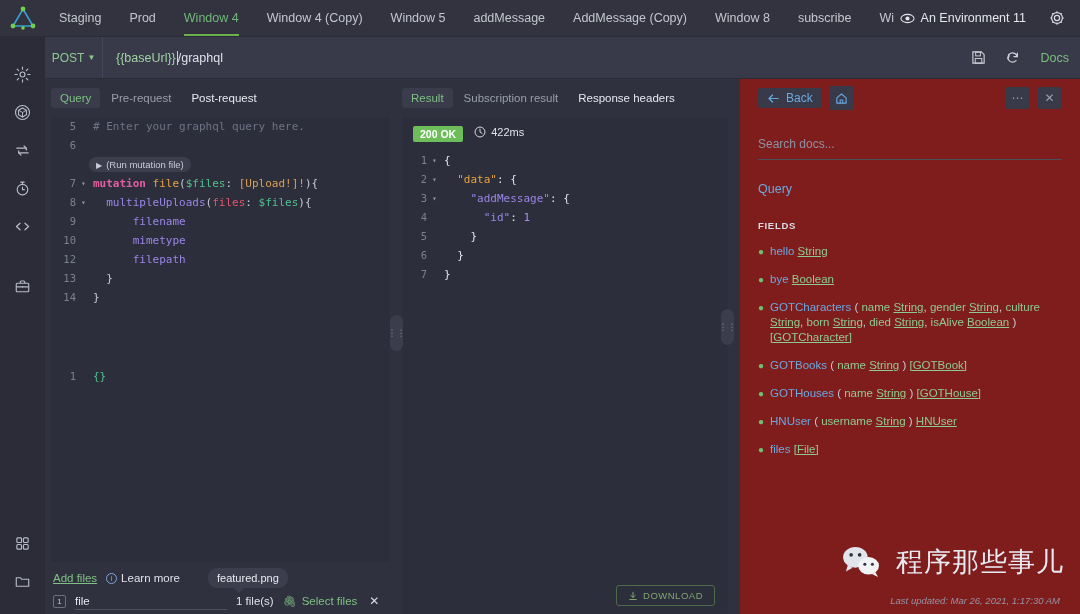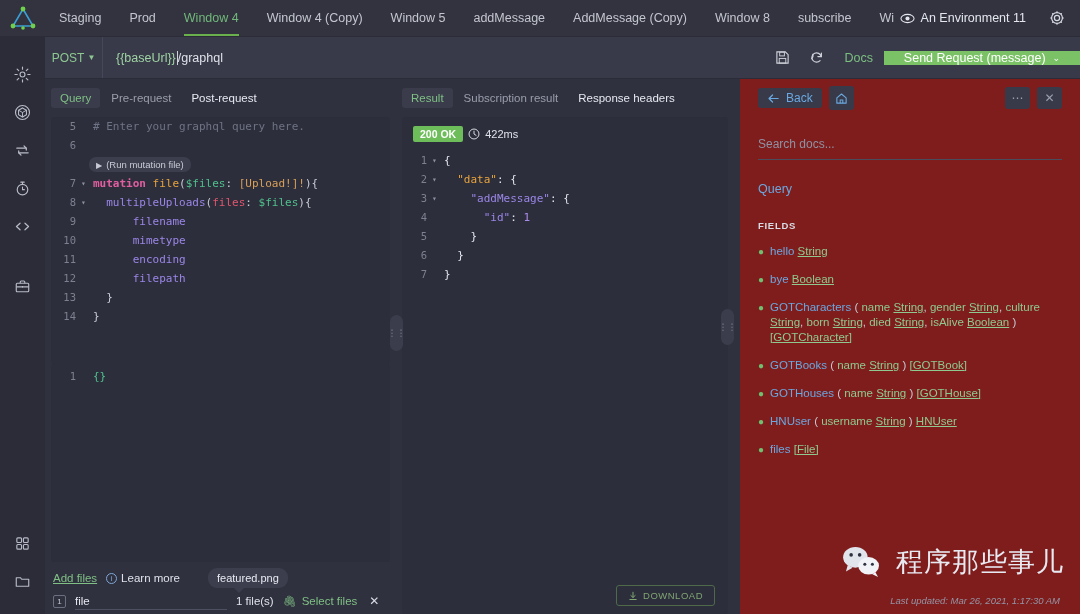--- a/index.html
+++ b/index.html
@@ -186,21 +186,21 @@
     display:flex; align-items:center; justify-content:center; cursor:col-resize; z-index:6;
   }
   .drag-handle .dots { color:#8b8ea0; font-size:9px; line-height:6px; letter-spacing:0; }
 
   
   .pane-result { flex:1; min-width:0; display:flex; flex-direction:column; position:relative; }
   .result-box {
     flex:1; margin:6px 12px 0 6px; background:#2d2e3b; border-radius:3px;
     position:relative; overflow:hidden;
   }
-  .status-row { display:flex; align-items:center; gap:5px; padding:9px 0 4px 11px; }
+  .status-row { display:flex; align-items:flex-start; gap:11px; padding:9px 0 4px 11px; }
   .status-badge {
     background:#6dbd5b; color:#ffffff; font-size:10.5px; font-weight:bold;
     padding:2px 7px; border-radius:2px;
   }
   .latency { display:flex; align-items:center; gap:5px; font-size:11px; color:#e0e2ea; }
   .clock-icon { width:12px; height:12px; display:block; }
   .json-code { font-family:"DejaVu Sans Mono", monospace; font-size:11px; padding-top:5px; }
   .j-key { color:#e8a33d; }
   .j-key2 { color:#9a86e8; }
   .j-num { color:#a98ce8; }
@@ -405,24 +405,20 @@
             </svg>
           </div>
           <div class="icon-btn">
             <svg viewBox="0 0 16 16">
               <path d="M13 7a5 5 0 10-1.2 4.4" fill="none" stroke="#cfd2da" stroke-width="1.3" stroke-linecap="round"></path>
               <path d="M13.2 3.2V7h-3.7" fill="none" stroke="#cfd2da" stroke-width="1.3" stroke-linecap="round" stroke-linejoin="round"></path>
               <path d="M3 9a5 5 0 001.2-4.4" fill="none" stroke="#cfd2da" stroke-width="1.3" stroke-linecap="round"></path>
             </svg>
           </div>
           <div class="docs-btn">Docs</div>
-          <div class="send-btn">
-            <span>Send Request (message)</span>
-            <span class="caret">⌄</span>
-          </div>
         </div>
       </div>
 
       <div class="panes">
 
         <div class="pane-query">
           <div class="tabrow">
             <div class="subtab active">Query</div>
             <div class="subtab muted">Pre-request</div>
             <div class="subtab bright">Post-request</div>
@@ -442,23 +438,20 @@
               <span class="ln">7</span><span class="fold">▾</span><span class="ctext"><span class="k-kw">mutation</span> <span class="k-name">file</span><span class="k-punct">(</span><span class="k-var">$files</span><span class="k-punct">: </span><span class="k-type">[Upload!]!</span><span class="k-punct">){</span></span>
             </div>
             <div class="code-line">
               <span class="ln">8</span><span class="fold">▾</span><span class="ctext">  <span class="k-field">multipleUploads</span><span class="k-punct">(</span><span class="k-arg">files</span><span class="k-punct">: </span><span class="k-var">$files</span><span class="k-punct">){</span></span>
             </div>
             <div class="code-line">
               <span class="ln">9</span><span class="fold"></span><span class="ctext k-field">      filename</span>
             </div>
             <div class="code-line">
               <span class="ln">10</span><span class="fold"></span><span class="ctext k-field">      mimetype</span>
-            </div>
-            <div class="code-line">
-              <span class="ln">11</span><span class="fold"></span><span class="ctext k-field">      encoding</span>
             </div>
             <div class="code-line">
               <span class="ln">12</span><span class="fold"></span><span class="ctext k-field">      filepath</span>
             </div>
             <div class="code-line">
               <span class="ln">13</span><span class="fold"></span><span class="ctext k-punct">  }</span>
             </div>
             <div class="code-line">
               <span class="ln">14</span><span class="fold"></span><span class="ctext k-punct">}</span>
             </div>

